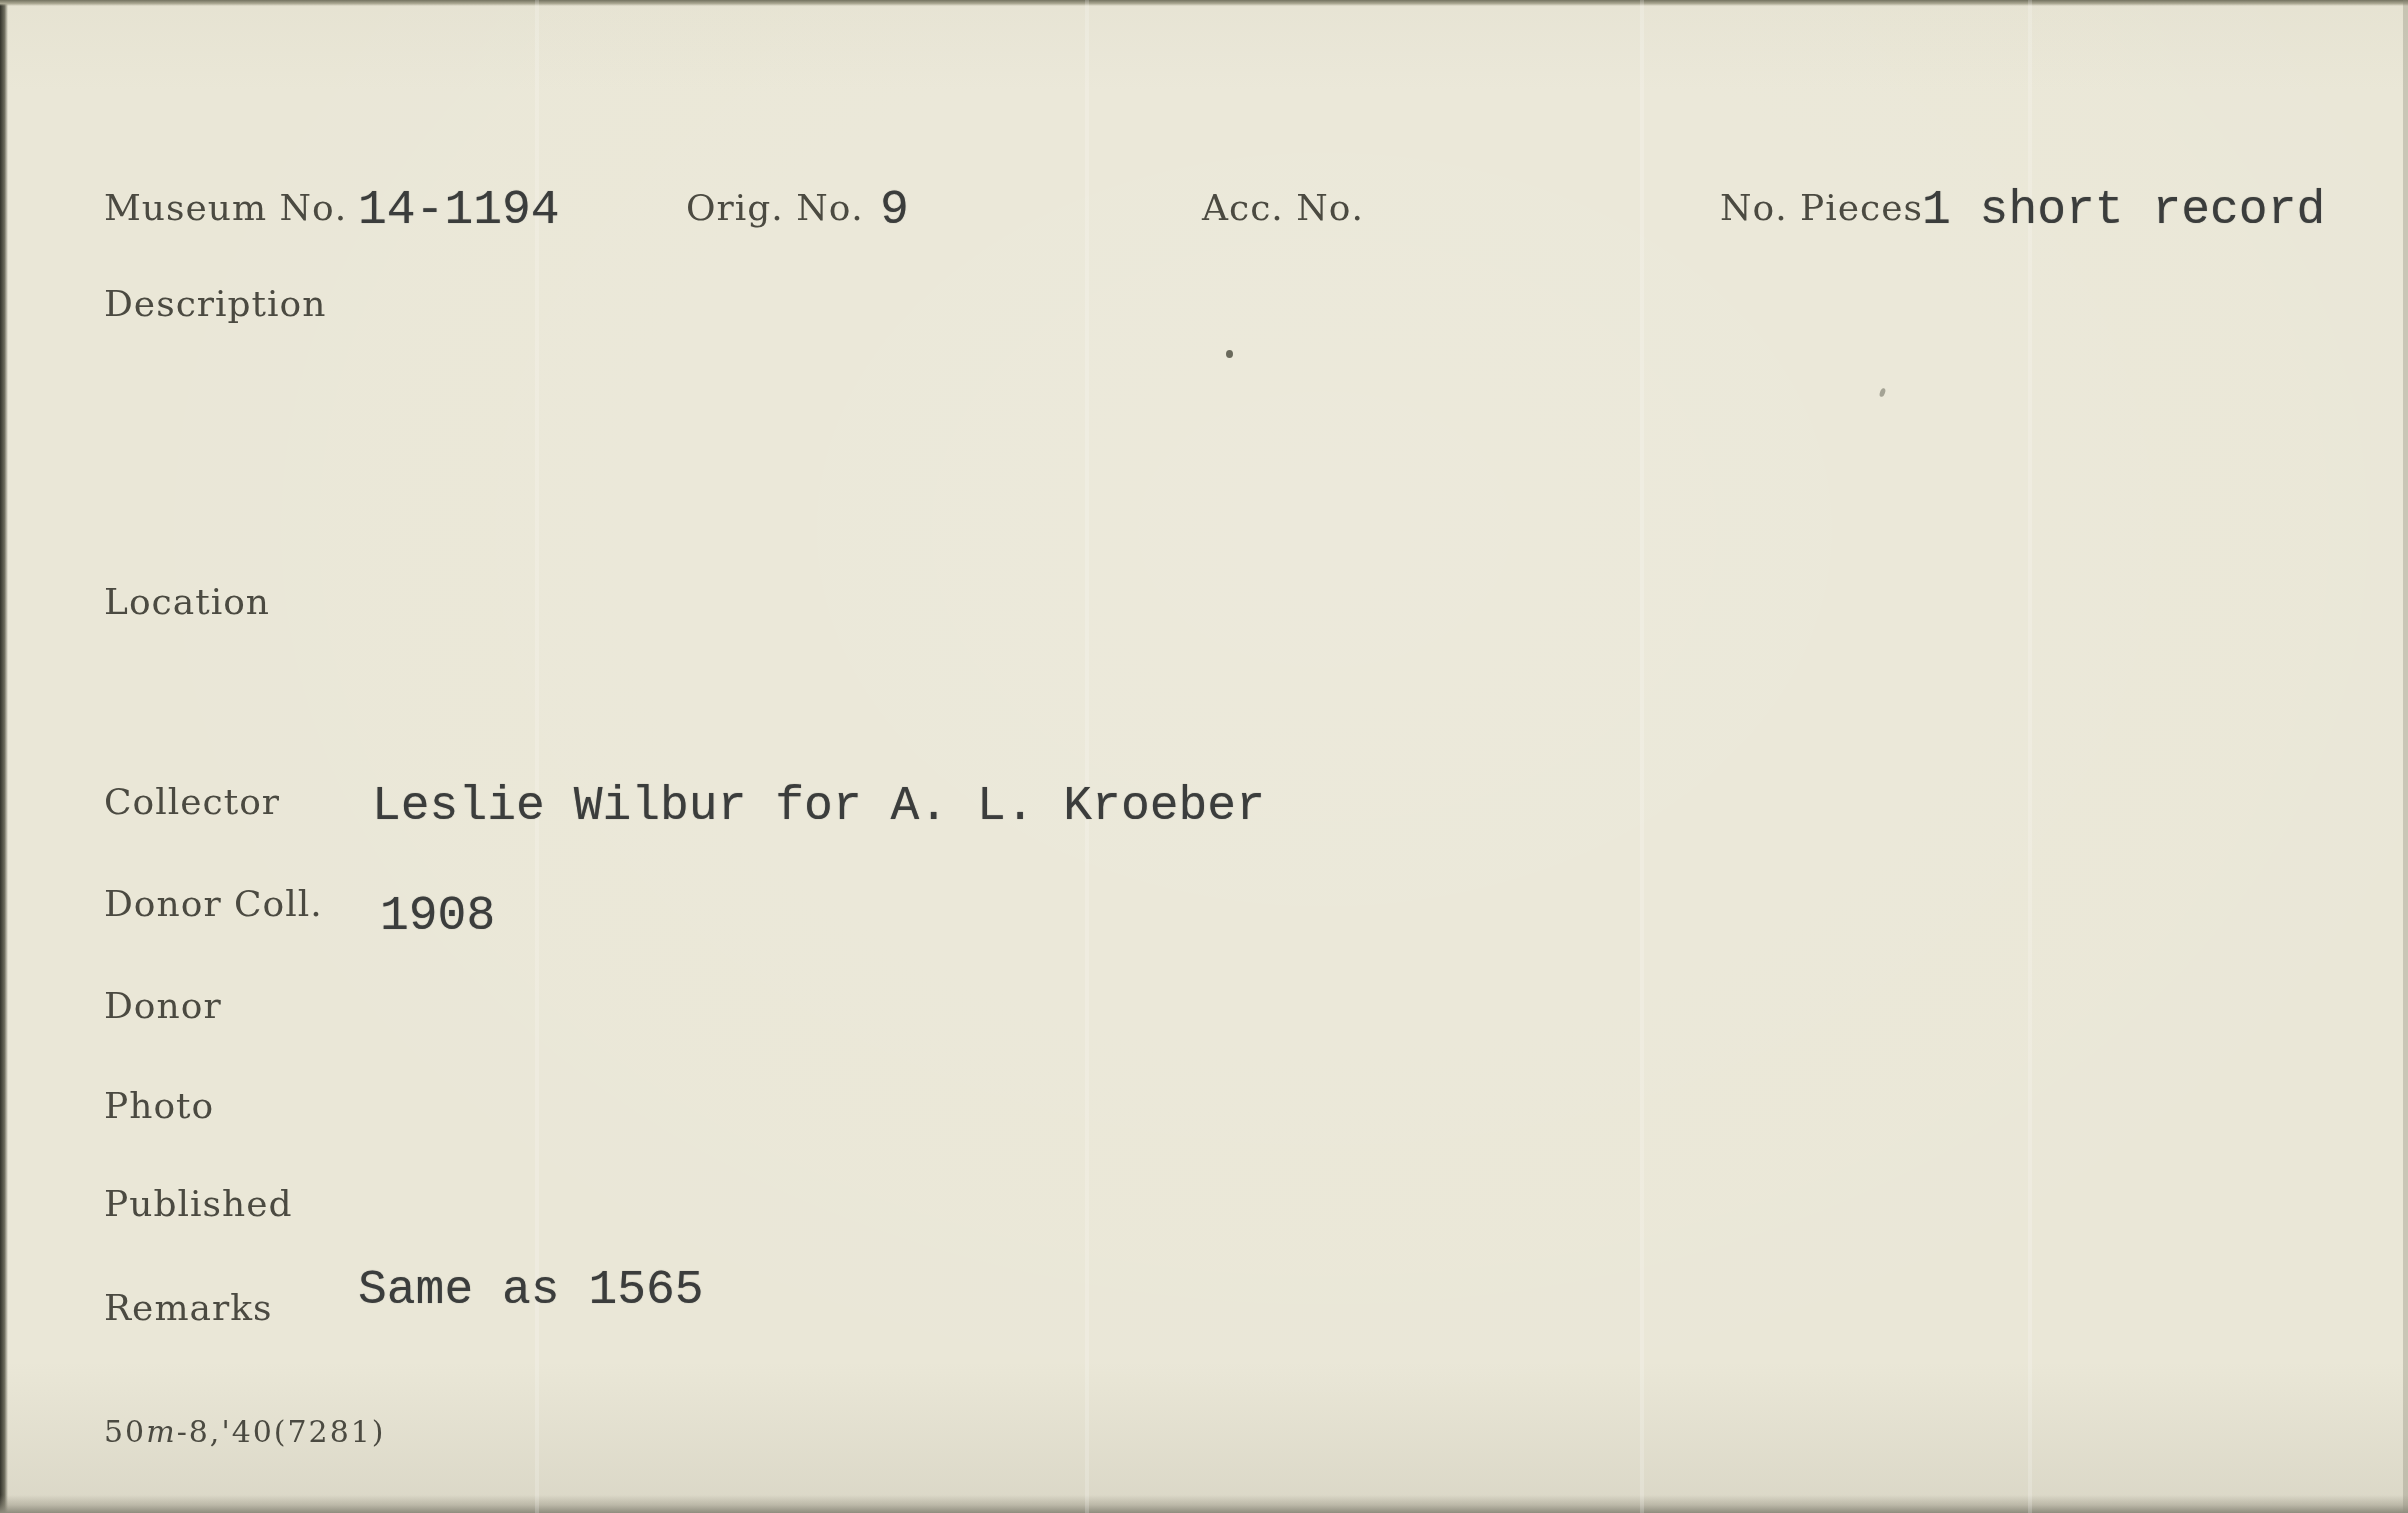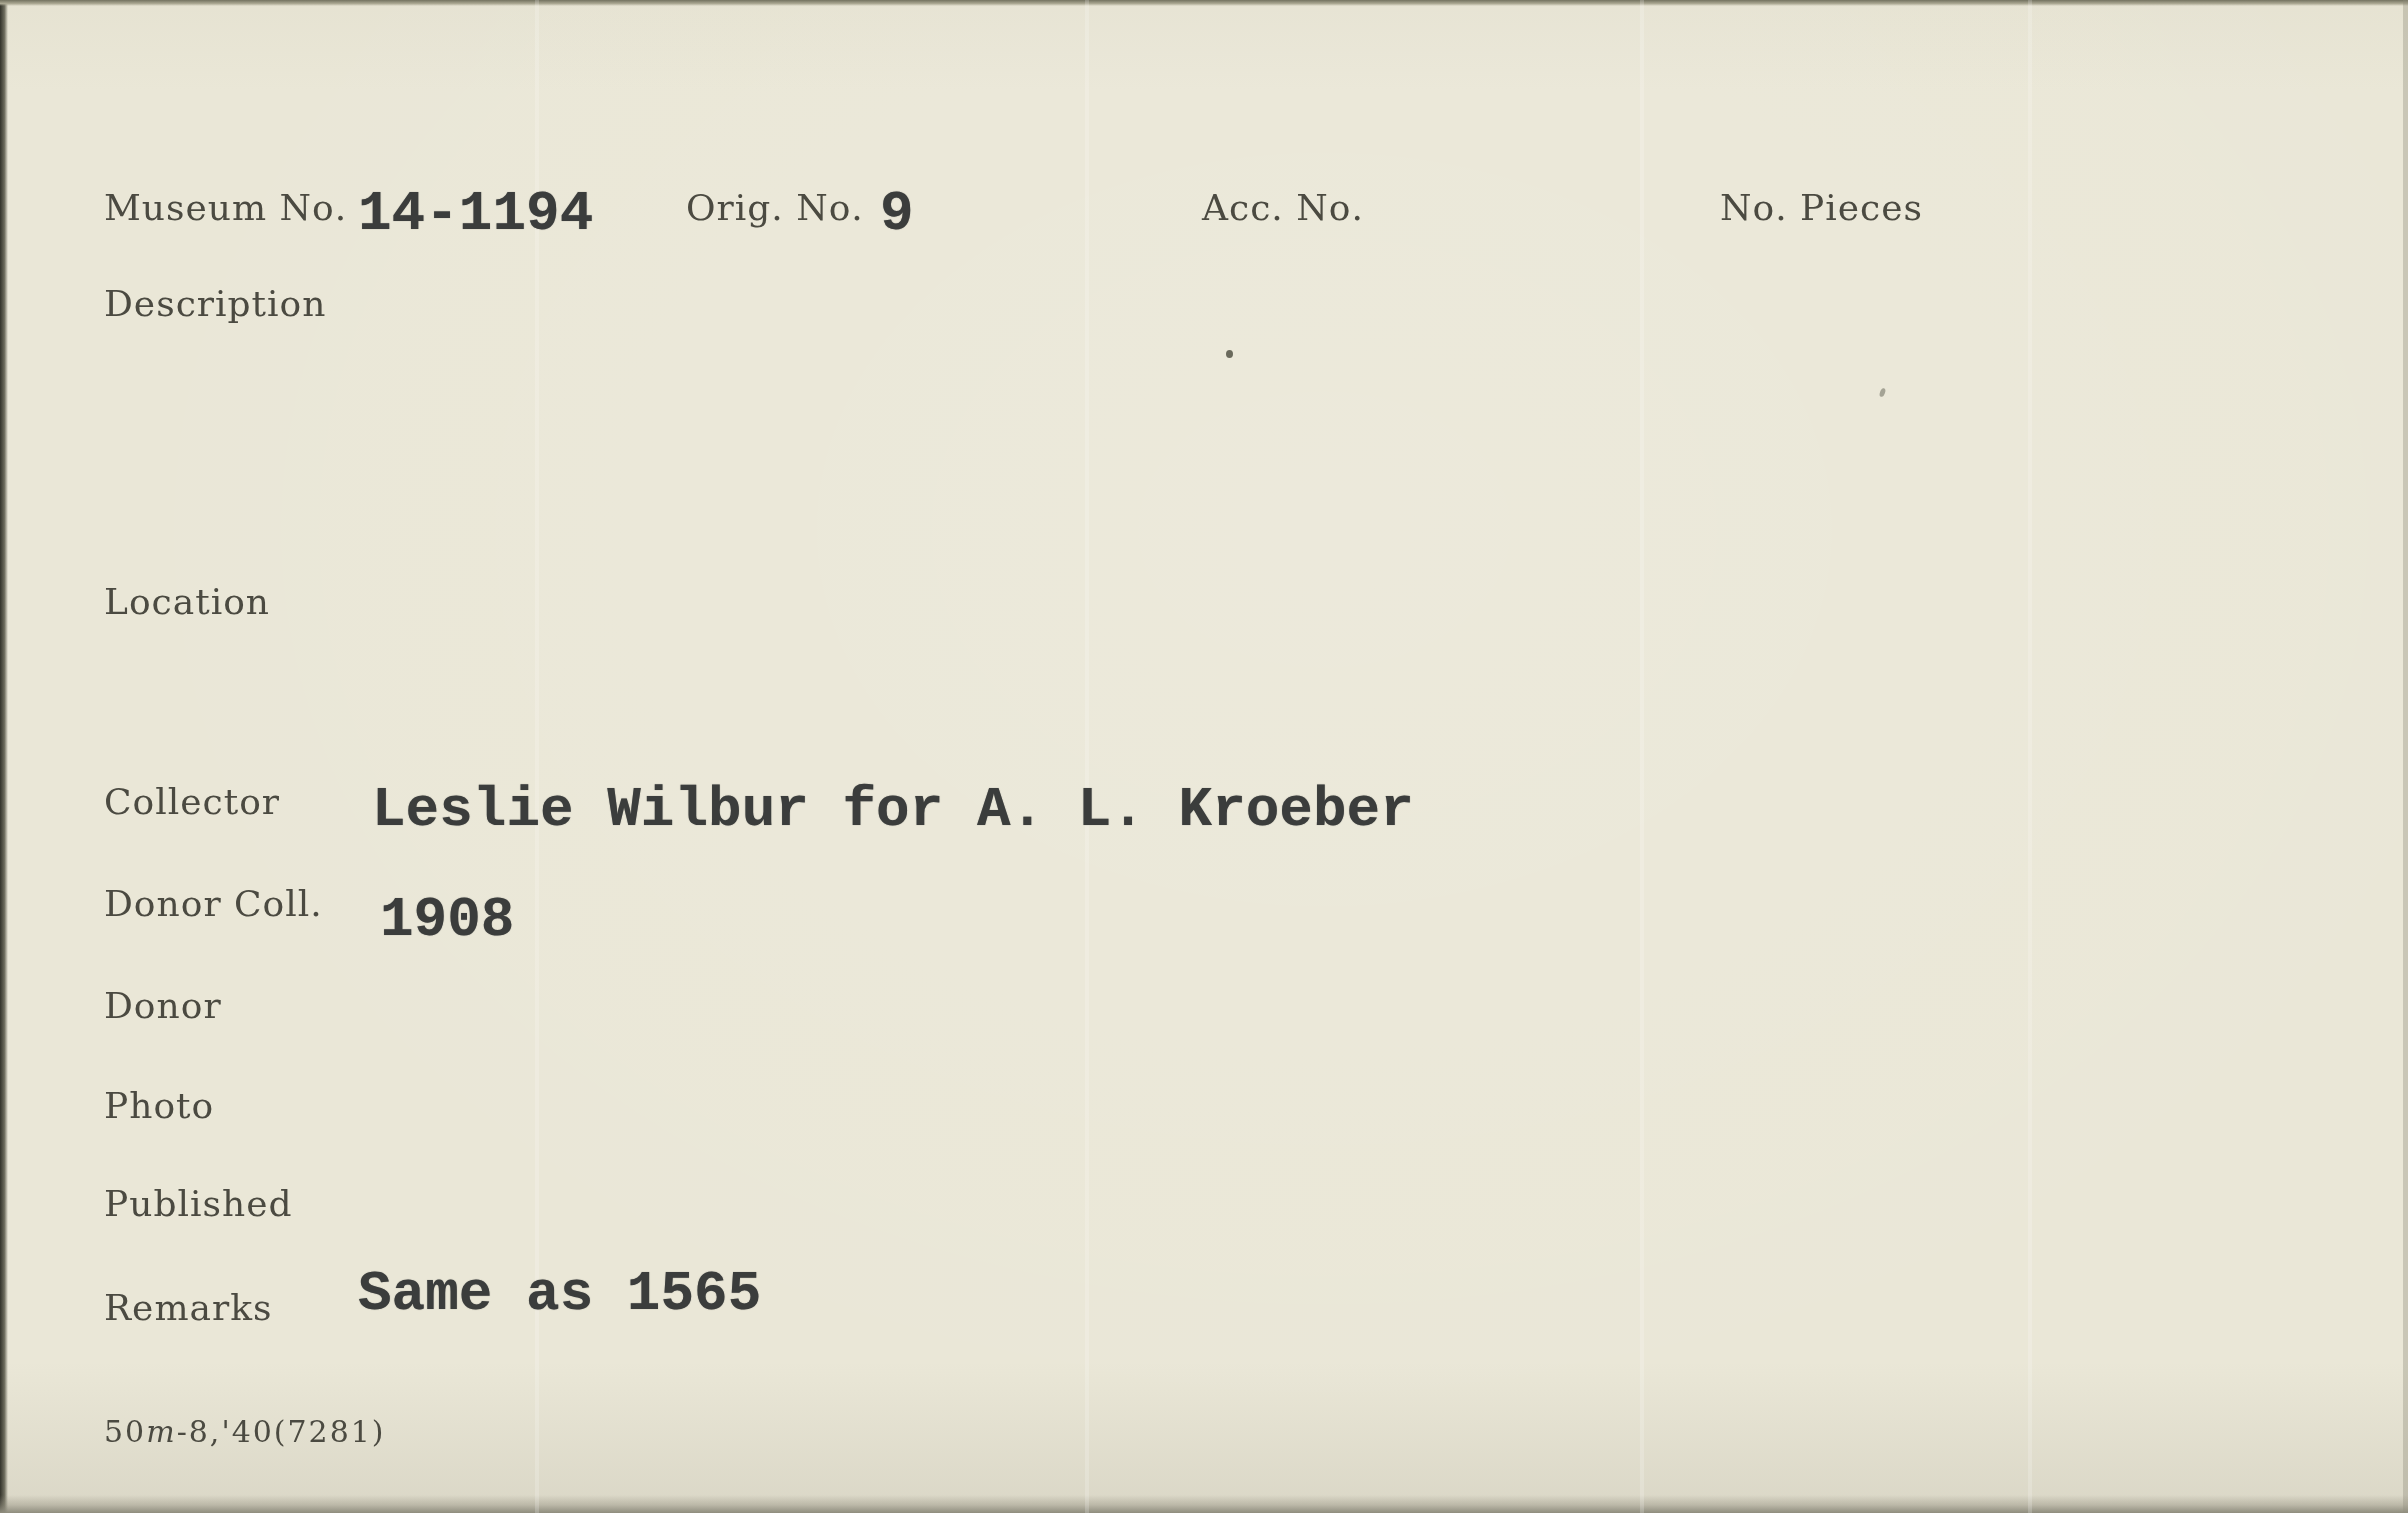--- a/index.html
+++ b/index.html
@@ -19,22 +19,22 @@
     font-family:"DejaVu Serif", serif;
     font-size:36px;
     line-height:1.1;
     letter-spacing:1px;
     color:#4b4a41;
     white-space:pre;
   }
   .typed{
     position:absolute;
     font-family:"Liberation Mono", monospace;
-    font-weight:bold;
-    font-size:56px;
+    font-weight:normal;
+    font-size:48px;
     line-height:1.1;
     color:#3b3d3c;
     text-shadow:0 0 1px rgba(59,61,60,0.55);
     white-space:pre;
   }
   .form-number{
     position:absolute;
     left:104px;top:1408px;
     font-family:"DejaVu Serif", serif;
     font-size:30px;
@@ -73,20 +73,21 @@
 
   <span class="label" style="left:104px;top:188px">Museum No.</span>
   <span class="typed" style="left:358px;top:184px">14-1194</span>
 
   <span class="label" style="left:686px;top:188px">Orig. No.</span>
   <span class="typed" style="left:880px;top:184px">9</span>
 
   <span class="label" style="left:1202px;top:188px">Acc. No.</span>
 
   <span class="label" style="left:1720px;top:188px">No. Pieces</span>
+  <span class="typed" style="left:1922px;top:184px">1 short record</span>
 
   <span class="label" style="left:104px;top:284px">Description</span>
 
   <span class="label" style="left:104px;top:582px">Location</span>
 
   <span class="label" style="left:104px;top:782px">Collector</span>
   <span class="typed" style="left:372px;top:780px">Leslie Wilbur for A. L. Kroeber</span>
 
   <span class="label" style="left:104px;top:884px">Donor Coll.</span>
   <span class="typed" style="left:380px;top:890px">1908</span>

